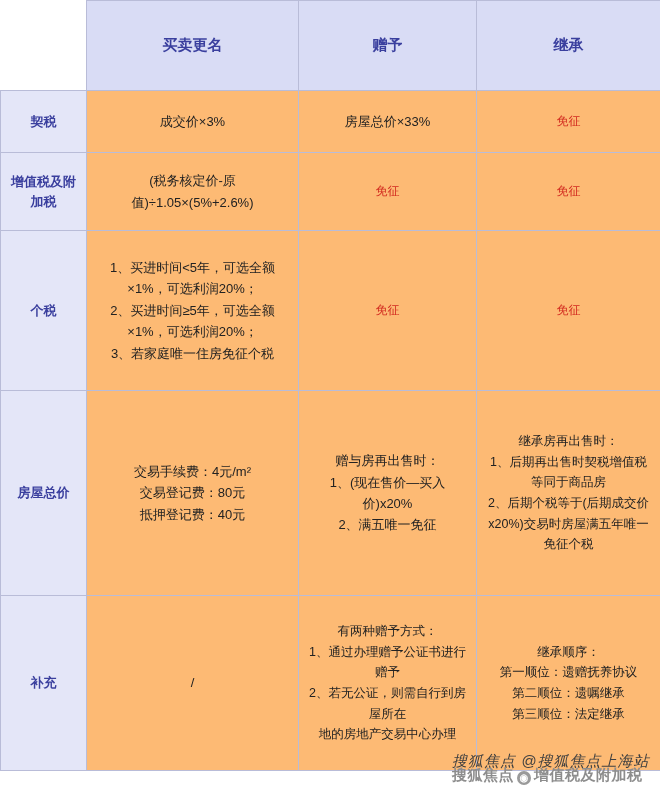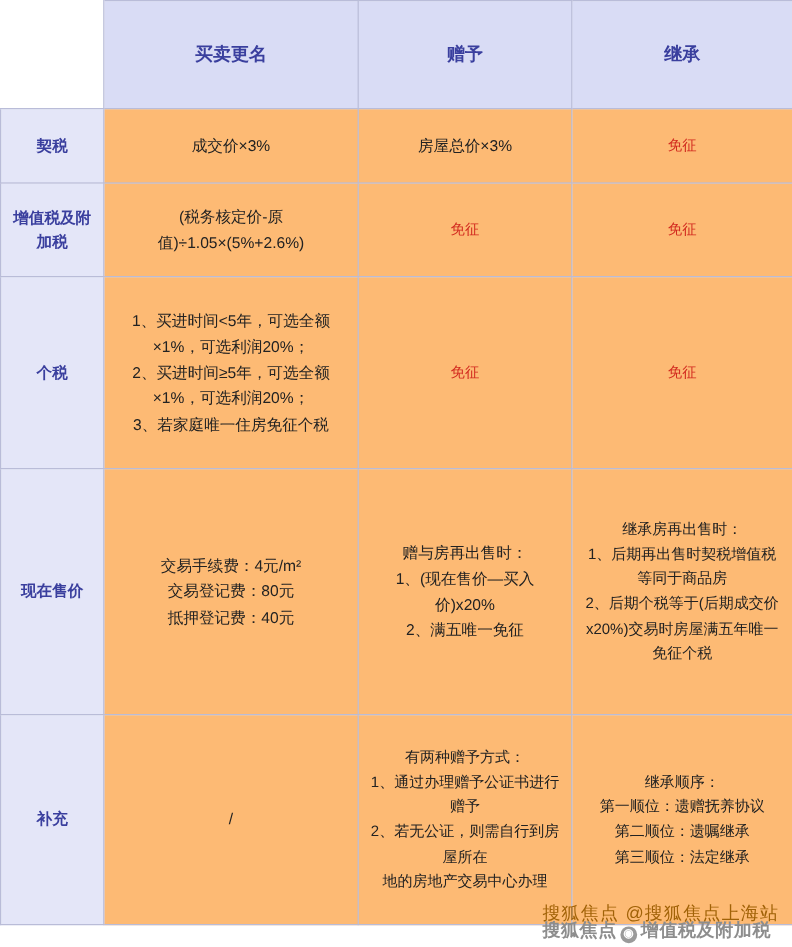--- a/index.html
+++ b/index.html
@@ -74,25 +74,26 @@
   .r-income   { height: 160px; }
   .r-extra    { height: 205px; }
   .r-supp     { height: 175px; }
 
   
   .wm-top {
     position: absolute;
     left: 452px;
     top: 752px;
     font-size: 15px;
-    color: #a16207;
+    color: #404040;
     font-family: "Liberation Sans", sans-serif;
     letter-spacing: 1px;
     white-space: nowrap;
     pointer-events: none;
+    font-style: italic;
   }
   .wm-main {
     position: absolute;
     left: 452px;
     top: 766px;
     font-size: 15px;
     color: #8d8d8d;
     font-weight: bold;
     white-space: nowrap;
     letter-spacing: 0.5px;
@@ -130,21 +131,21 @@
       <th>继承</th>
     </tr>
   </thead>
   <tbody>
     <tr class="r-deed">
       <td class="rowlabel">契税</td>
       <td class="cell">
           <span class="cell-text">成交价×3%</span>
         </td>
       <td class="cell">
-          <span class="cell-text">房屋总价×3%</span>
+          <span class="cell-text">房屋总价×33%</span>
         </td>
       <td class="cell">
           <span class="cell-text exempt">免征</span>
         </td>
     </tr>
     <tr class="r-vat">
       <td class="rowlabel">增值税及附加税</td>
       <td class="cell">
           <span class="cell-text">(税务核定价-原值)÷1.05×(5%+2.6%)</span>
         </td>
@@ -163,21 +164,21 @@
 3、若家庭唯一住房免征个税</span>
         </td>
       <td class="cell">
           <span class="cell-text exempt">免征</span>
         </td>
       <td class="cell">
           <span class="cell-text exempt">免征</span>
         </td>
     </tr>
     <tr class="r-extra">
-      <td class="rowlabel">现在售价</td>
+      <td class="rowlabel">房屋总价</td>
       <td class="cell">
           <span class="cell-text">交易手续费：4元/m²
 交易登记费：80元
 抵押登记费：40元</span>
         </td>
       <td class="cell">
           <span class="cell-text">赠与房再出售时：
 1、(现在售价—买入价)x20%
 2、满五唯一免征</span>
         </td>

